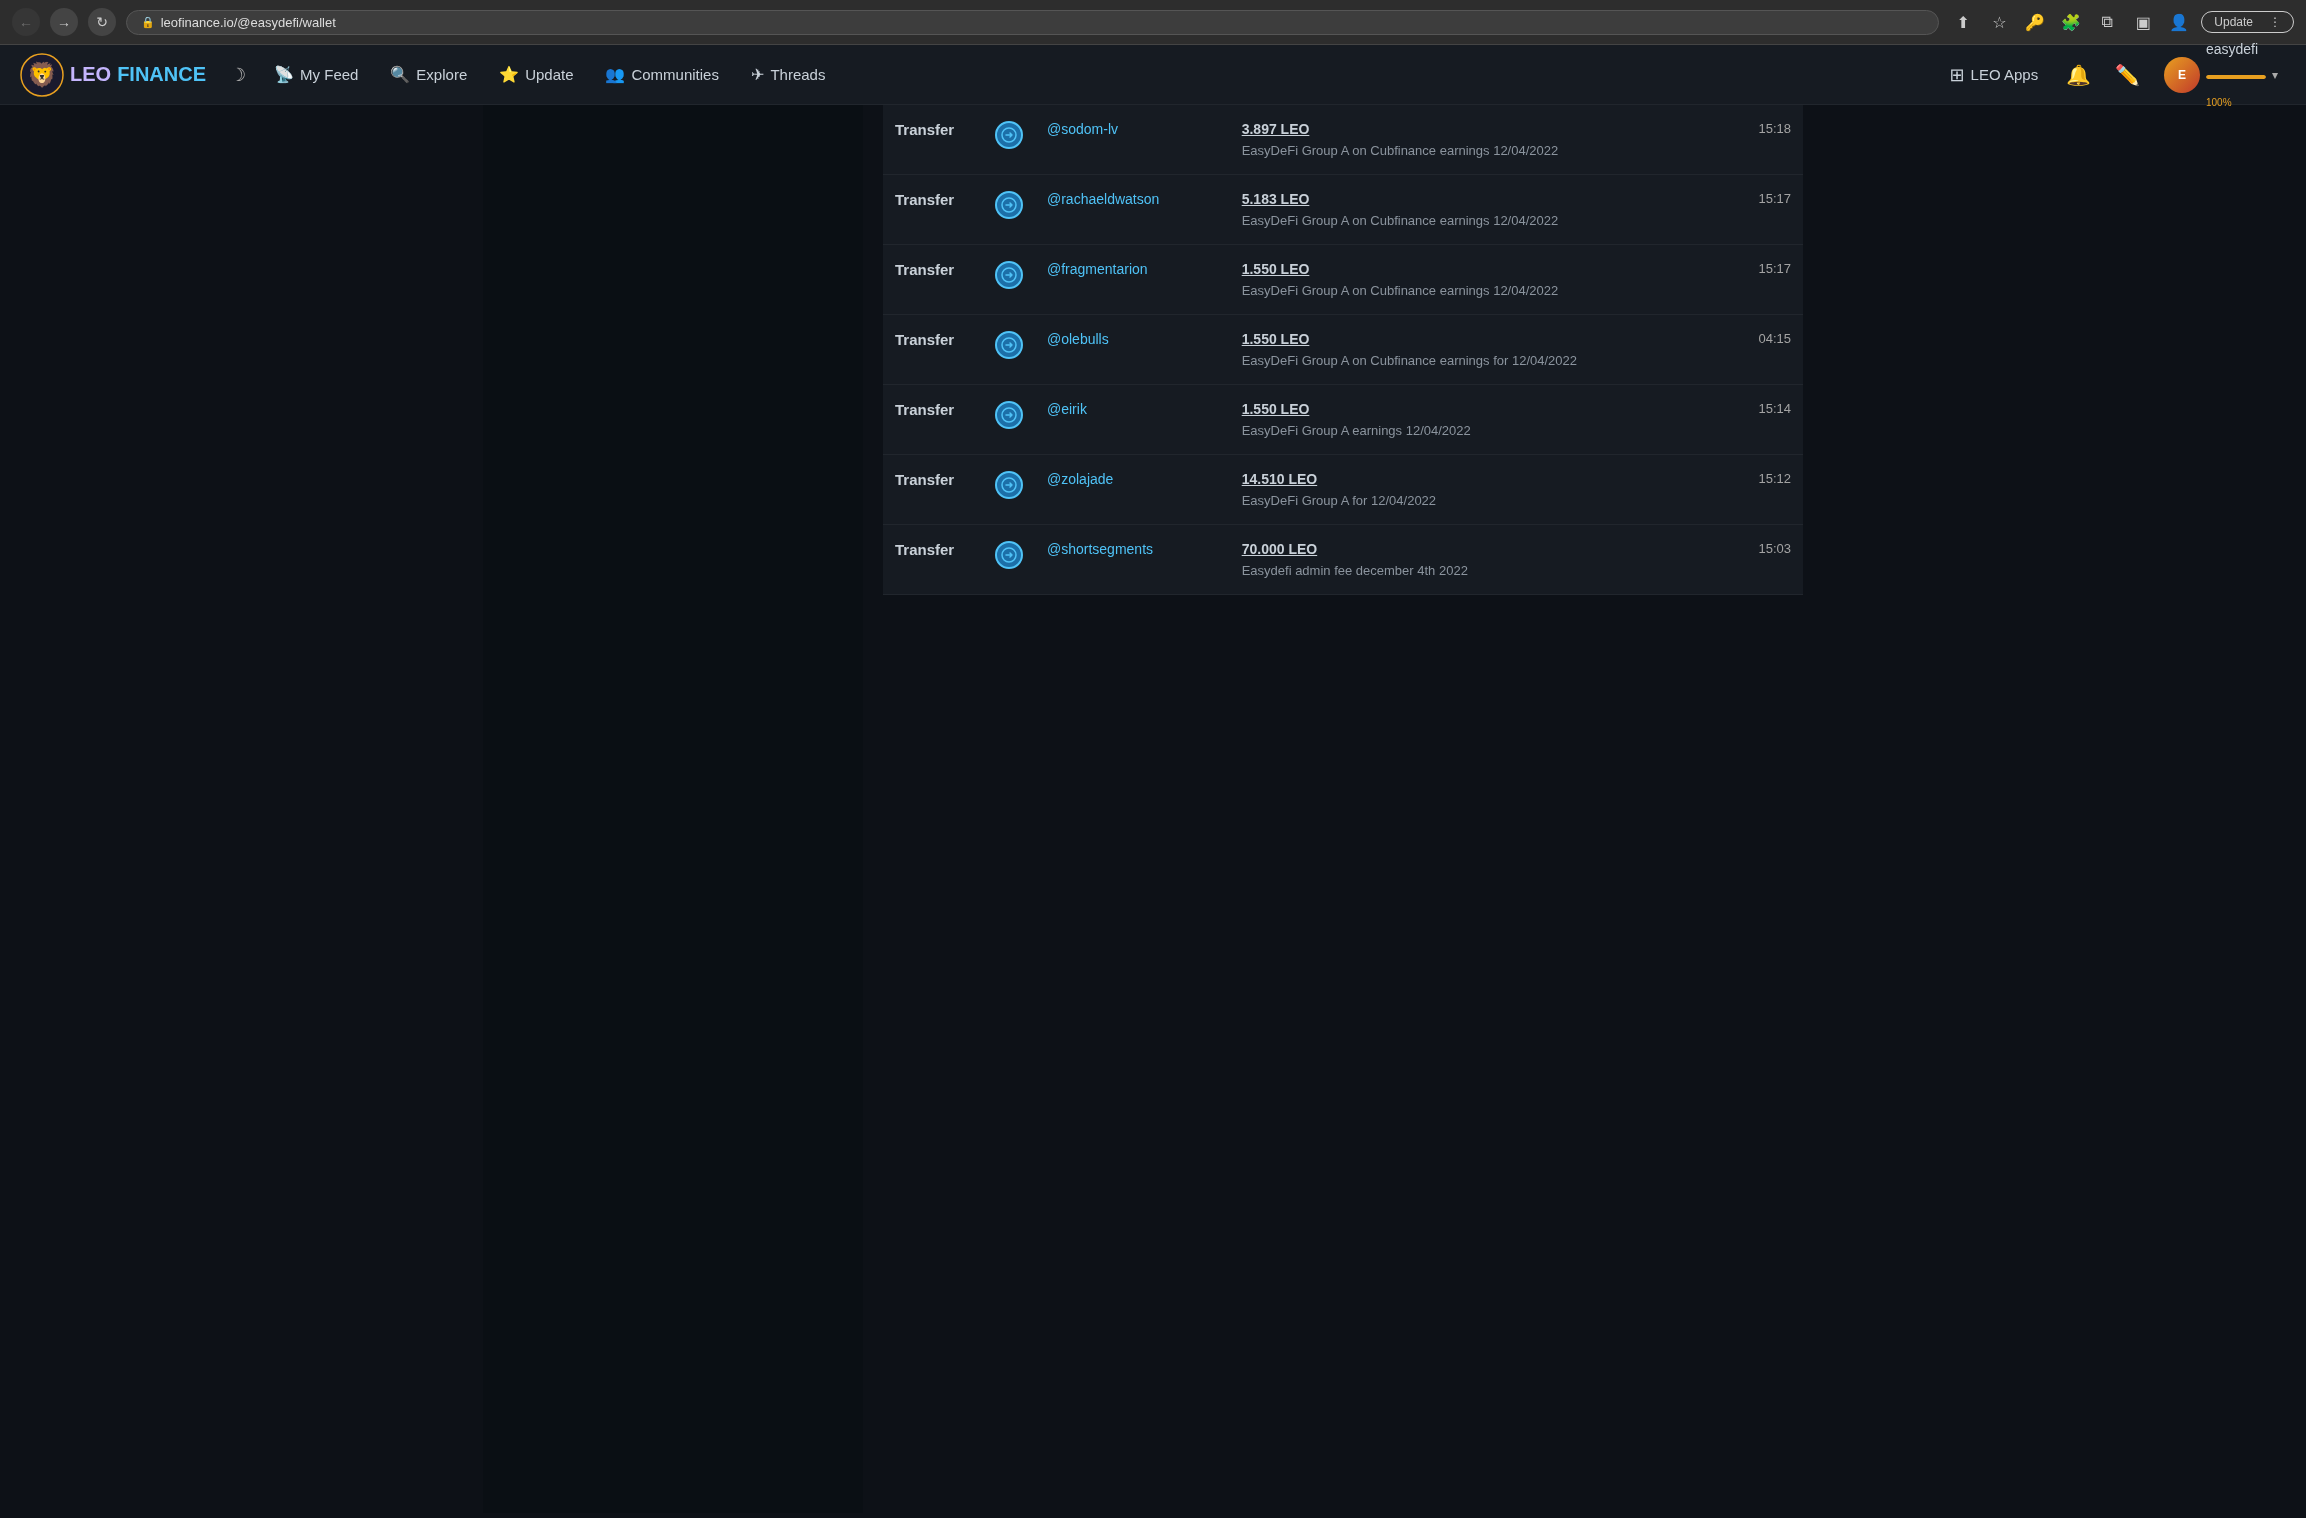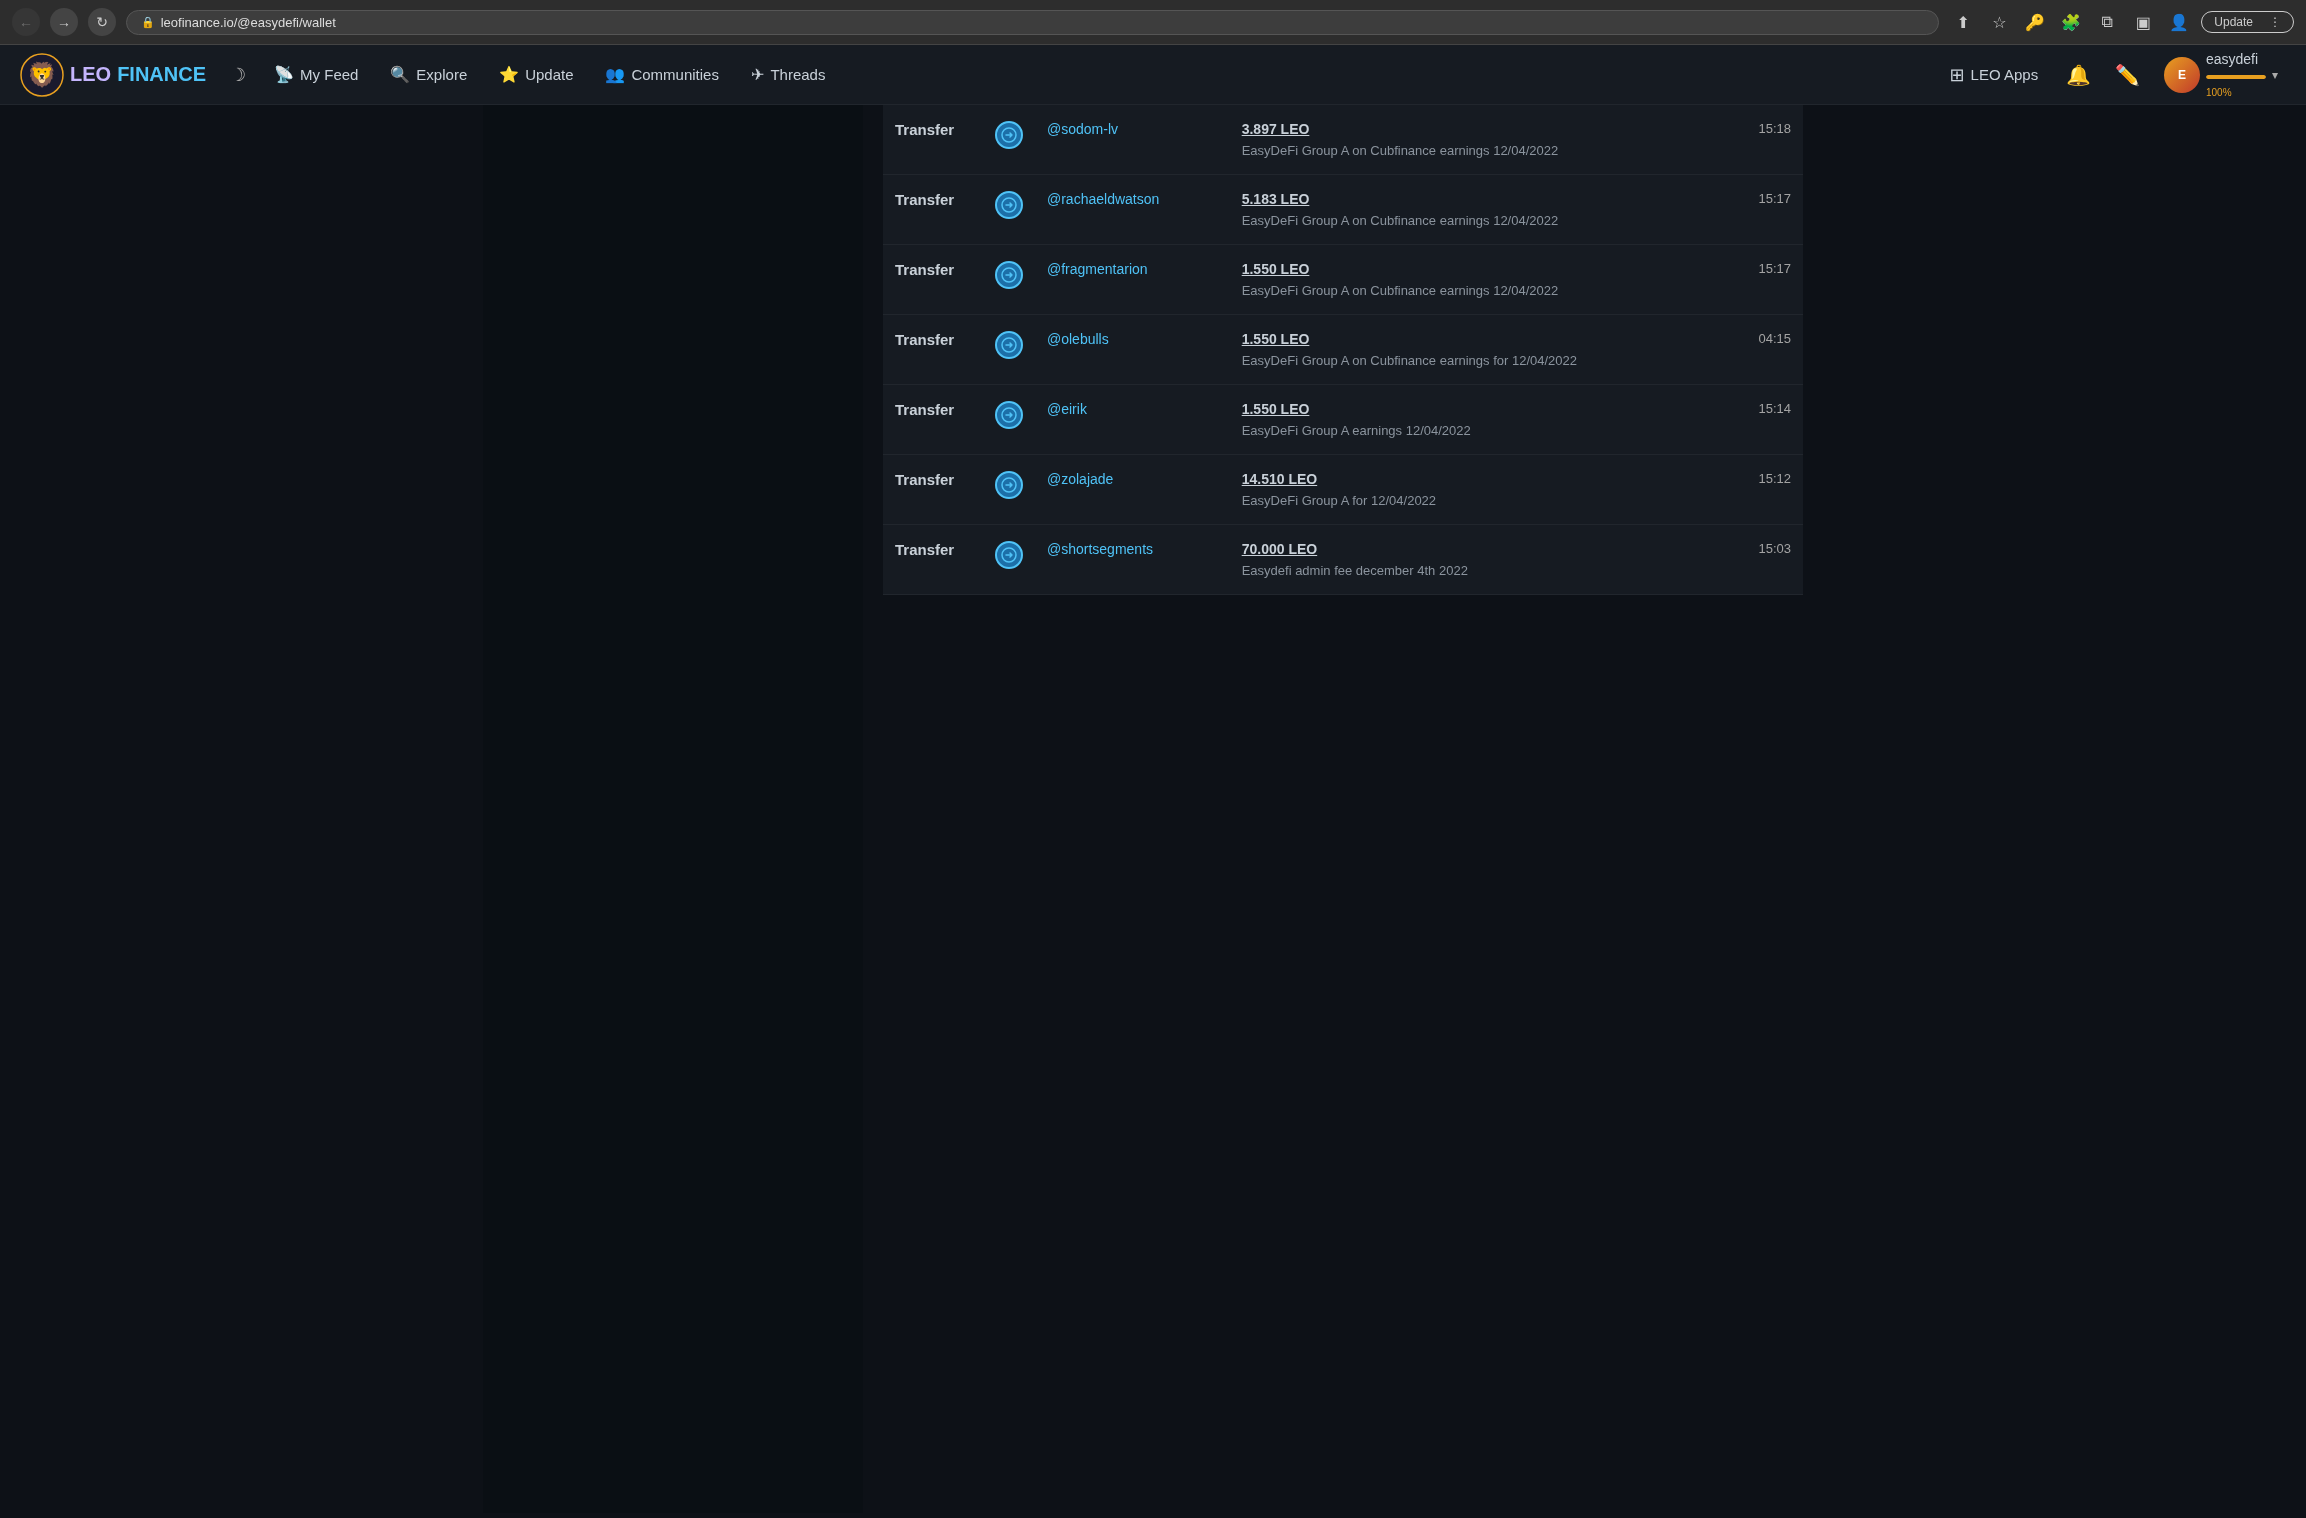--- a/index.html
+++ b/index.html
@@ -329,21 +329,21 @@
     <span>LEO Apps</span>
   </div>
 
   <button class="nav-icon-btn">🔔</button>
   <button class="nav-icon-btn">✏️</button>
 
   <div class="user-avatar-container">
     <div class="user-avatar">
       <span>E</span>
     </div>
-    <div style="display:flex;flex-direction:column;gap:8px;">
+    <div style="display:flex;flex-direction:column;gap:18px;">
       <span class="username-text">easydefi</span>
       <div class="progress-bar-container">
         <div class="progress-bar-fill" style="width:100%"></div>
       </div>
       <span style="font-size:10px;color:#e8a020;">100%</span>
     </div>
     <span style="color:#aaa;font-size:12px;">▾</span>
   </div>
 </nav>
 

